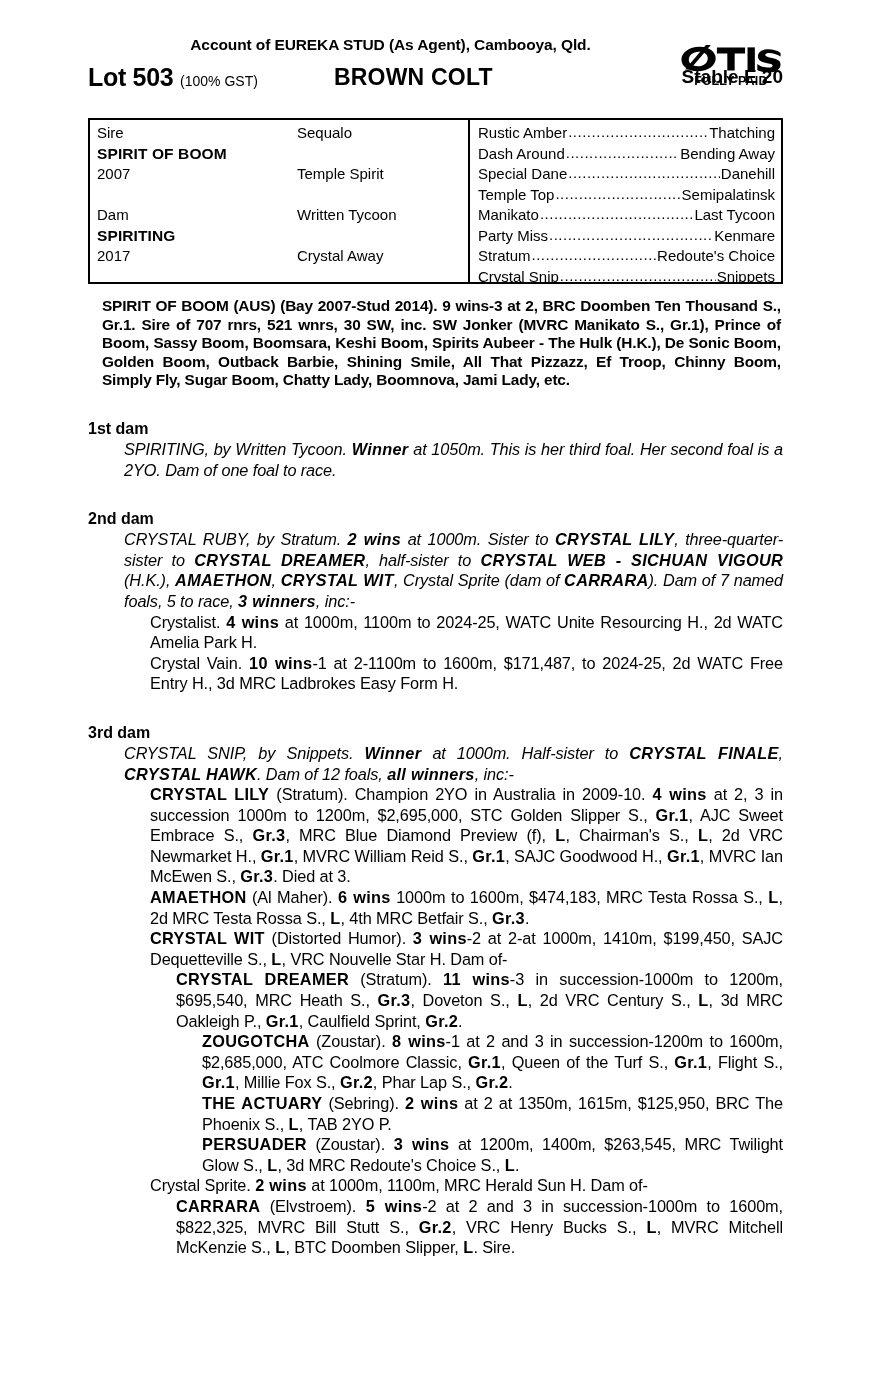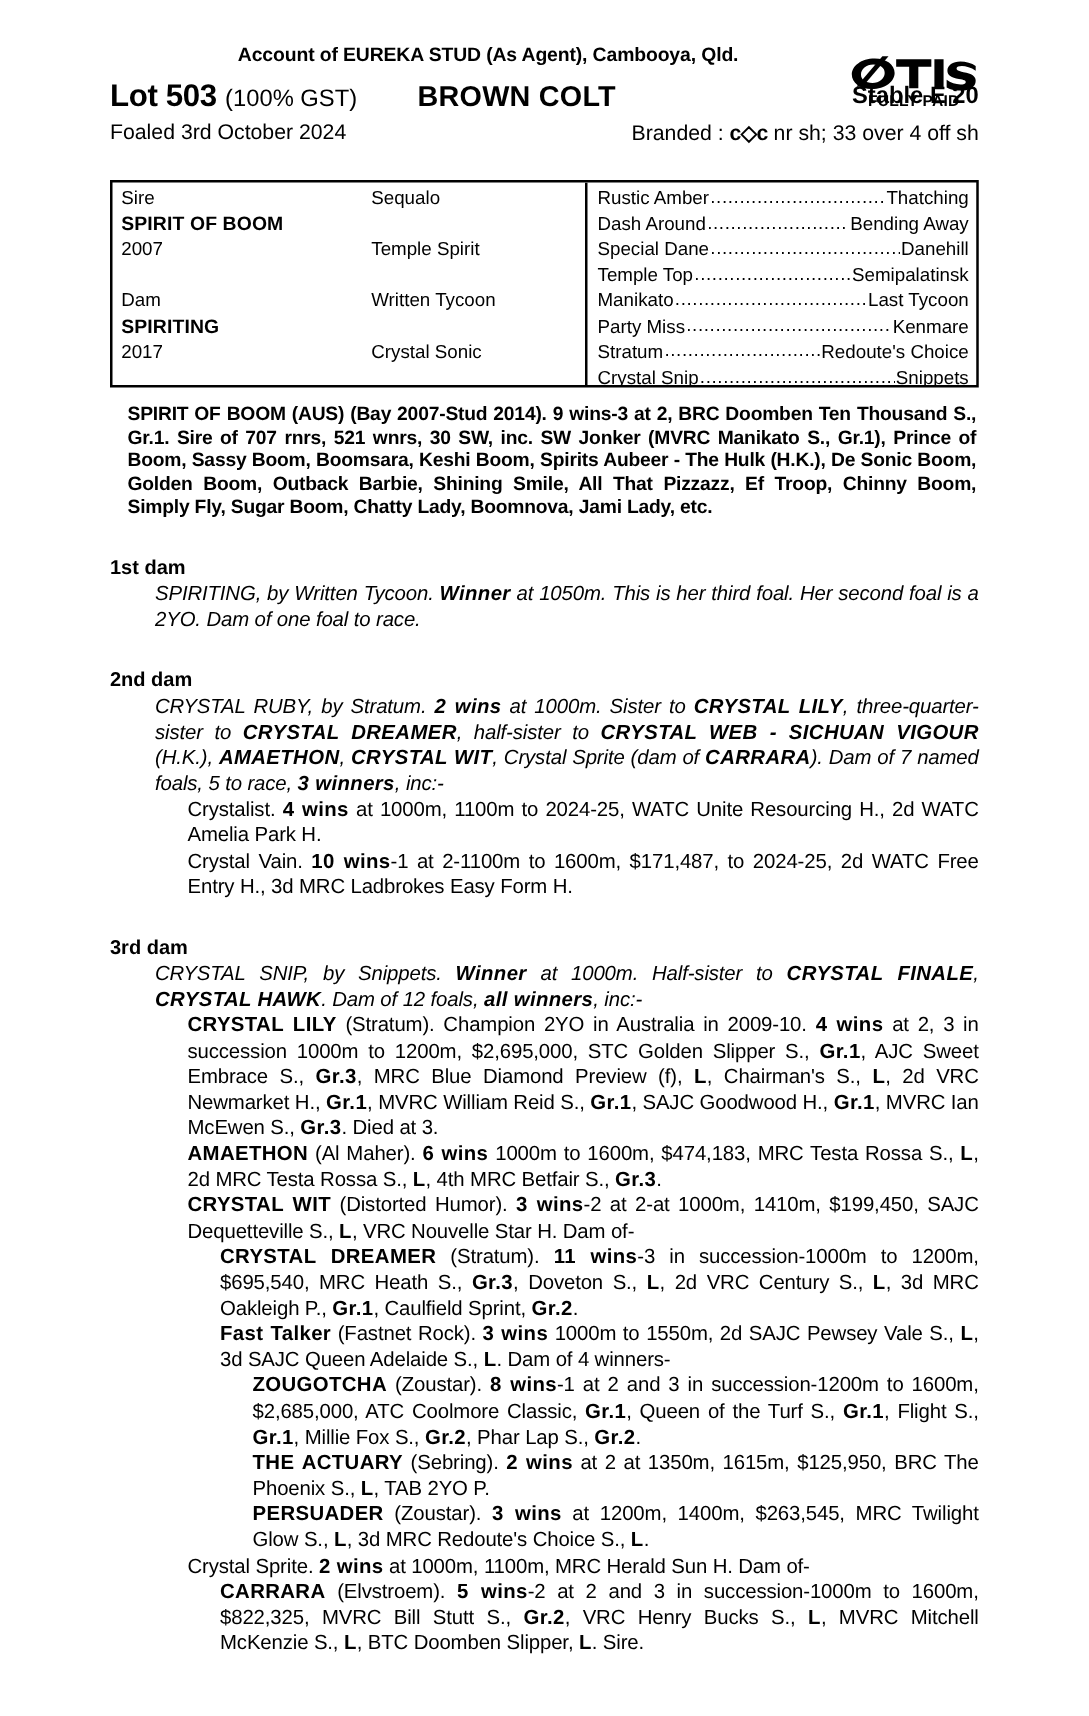--- a/index.html
+++ b/index.html
@@ -64,21 +64,21 @@
   .lot-no {
     position: absolute;
     left: 0;
     top: 0;
     font-weight: bold;
     font-size: 25px;
     letter-spacing: -0.3px;
   }
   .gst {
     font-weight: normal;
-    font-size: 19px;
+    font-size: 14px;
     letter-spacing: 0;
     margin-top: 45px;
   }
   .colour-sex {
     position: absolute;
     left: 246px;
     top: 1px;
     font-weight: bold;
     font-size: 23px;
     letter-spacing: 0.2px;
@@ -222,24 +222,20 @@
 
     <div class="title-row">
       <div class="lot-no">
         <span>Lot 503</span>
         <span class="gst">(100% GST)</span>
       </div>
       <div class="colour-sex">BROWN COLT</div>
       <div class="stable">Stable E 20</div>
     </div>
 
-    <div class="sub-row">
-      <div class="foaled">Foaled 3rd October 2024</div>
-      <div class="branded"><span>Branded : </span><span class="brand-sym">c◇c</span><span> nr sh; 33 over 4 off sh</span></div>
-    </div>
   </div>
 
   <div class="ped-box">
     <div class="ped-divider"></div>
 
     <div class="ped-col ped-c1">
       <div class="ped-line">Sire</div>
       <div class="ped-line bold">SPIRIT OF BOOM</div>
       <div class="ped-line">2007</div>
       <div class="ped-line blank">.</div>
@@ -248,21 +244,21 @@
       <div class="ped-line">2017</div>
     </div>
 
     <div class="ped-col ped-c2">
       <div class="ped-line">Sequalo</div>
       <div class="ped-line blank">.</div>
       <div class="ped-line">Temple Spirit</div>
       <div class="ped-line blank">.</div>
       <div class="ped-line">Written Tycoon</div>
       <div class="ped-line blank">.</div>
-      <div class="ped-line">Crystal Sonic</div>
+      <div class="ped-line">Crystal Away</div>
     </div>
 
     <div class="ped-col ped-c3">
       <div class="gp">
           <span class="gp-a">Rustic Amber</span>
           <span class="dots">................................................</span>
           <span class="gp-b">Thatching</span>
         </div>
       <div class="gp">
           <span class="gp-a">Dash Around</span>
@@ -311,20 +307,19 @@
   <div class="blk lvl0">CRYSTAL RUBY, by Stratum. <b>2 wins</b> at 1000m. Sister to <b>CRYSTAL LILY</b>, three-quarter-sister to <b>CRYSTAL DREAMER</b>, half-sister to <b>CRYSTAL WEB - SICHUAN VIGOUR</b> (H.K.), <b>AMAETHON</b>, <b>CRYSTAL WIT</b>, Crystal Sprite (dam of <b>CARRARA</b>). Dam of 7 named foals, 5 to race, <b>3 winners</b>, inc:-</div>
   <div class="blk lvl1">Crystalist. <b>4 wins</b> at 1000m, 1100m to 2024-25, WATC Unite Resourcing H., 2d WATC Amelia Park H.</div>
   <div class="blk lvl1">Crystal Vain. <b>10 wins</b>-1 at 2-1100m to 1600m, $171,487, to 2024-25, 2d WATC Free Entry H., 3d MRC Ladbrokes Easy Form H.</div>
 
   <div class="dam-head">3rd dam</div>
   <div class="blk lvl0">CRYSTAL SNIP, by Snippets. <b>Winner</b> at 1000m. Half-sister to <b>CRYSTAL FINALE</b>, <b>CRYSTAL HAWK</b>. Dam of 12 foals, <b>all winners</b>, inc:-</div>
   <div class="blk lvl1"><b>CRYSTAL LILY</b> (Stratum). Champion 2YO in Australia in 2009-10. <b>4 wins</b> at 2, 3 in succession 1000m to 1200m, $2,695,000, STC Golden Slipper S., <b>Gr.1</b>, AJC Sweet Embrace S., <b>Gr.3</b>, MRC Blue Diamond Preview (f), <b>L</b>, Chairman's S., <b>L</b>, 2d VRC Newmarket H., <b>Gr.1</b>, MVRC William Reid S., <b>Gr.1</b>, SAJC Goodwood H., <b>Gr.1</b>, MVRC Ian McEwen S., <b>Gr.3</b>. Died at 3.</div>
   <div class="blk lvl1"><b>AMAETHON</b> (Al Maher). <b>6 wins</b> 1000m to 1600m, $474,183, MRC Testa Rossa S., <b>L</b>, 2d MRC Testa Rossa S., <b>L</b>, 4th MRC Betfair S., <b>Gr.3</b>.</div>
   <div class="blk lvl1"><b>CRYSTAL WIT</b> (Distorted Humor). <b>3 wins</b>-2 at 2-at 1000m, 1410m, $199,450, SAJC Dequetteville S., <b>L</b>, VRC Nouvelle Star H. Dam of-</div>
   <div class="blk lvl2"><b>CRYSTAL DREAMER</b> (Stratum). <b>11 wins</b>-3 in succession-1000m to 1200m, $695,540, MRC Heath S., <b>Gr.3</b>, Doveton S., <b>L</b>, 2d VRC Century S., <b>L</b>, 3d MRC Oakleigh P., <b>Gr.1</b>, Caulfield Sprint, <b>Gr.2</b>.</div>
-  <div class="blk lvl2"><b>Fast Talker</b> (Fastnet Rock). <b>3 wins</b> 1000m to 1550m, 2d SAJC Pewsey Vale S., <b>L</b>, 3d SAJC Queen Adelaide S., <b>L</b>. Dam of 4 winners-</div>
   <div class="blk lvl3"><b>ZOUGOTCHA</b> (Zoustar). <b>8 wins</b>-1 at 2 and 3 in succession-1200m to 1600m, $2,685,000, ATC Coolmore Classic, <b>Gr.1</b>, Queen of the Turf S., <b>Gr.1</b>, Flight S., <b>Gr.1</b>, Millie Fox S., <b>Gr.2</b>, Phar Lap S., <b>Gr.2</b>.</div>
   <div class="blk lvl3"><b>THE ACTUARY</b> (Sebring). <b>2 wins</b> at 2 at 1350m, 1615m, $125,950, BRC The Phoenix S., <b>L</b>, TAB 2YO P.</div>
   <div class="blk lvl3"><b>PERSUADER</b> (Zoustar). <b>3 wins</b> at 1200m, 1400m, $263,545, MRC Twilight Glow S., <b>L</b>, 3d MRC Redoute's Choice S., <b>L</b>.</div>
   <div class="blk lvl1">Crystal Sprite. <b>2 wins</b> at 1000m, 1100m, MRC Herald Sun H. Dam of-</div>
   <div class="blk lvl2"><b>CARRARA</b> (Elvstroem). <b>5 wins</b>-2 at 2 and 3 in succession-1000m to 1600m, $822,325, MVRC Bill Stutt S., <b>Gr.2</b>, VRC Henry Bucks S., <b>L</b>, MVRC Mitchell McKenzie S., <b>L</b>, BTC Doomben Slipper, <b>L</b>. Sire.</div>
 
 </div>
 
 </body></html>

